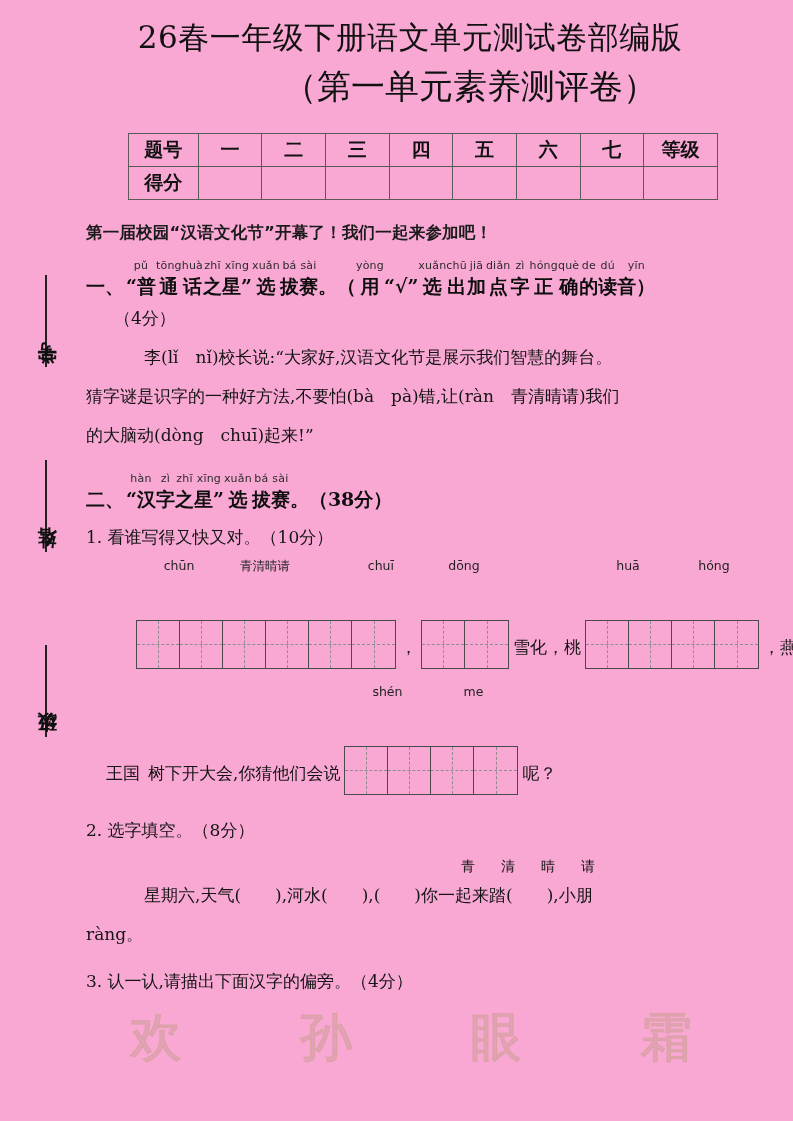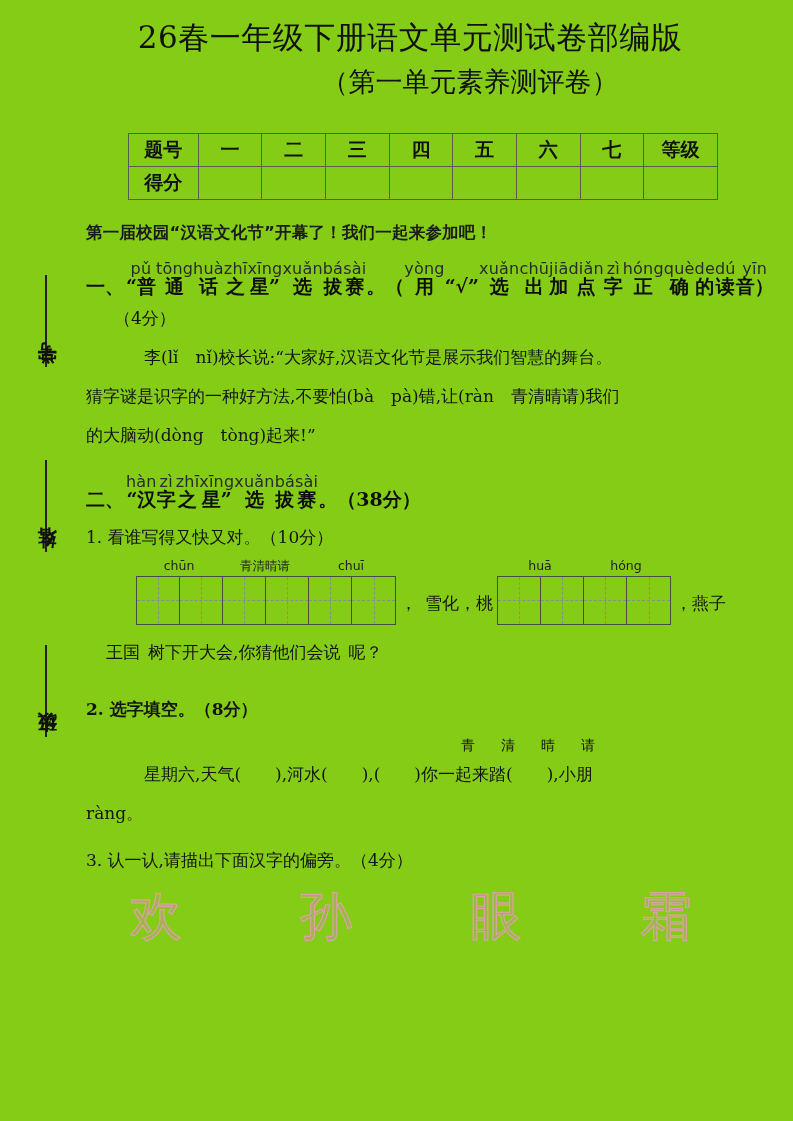--- a/index.html
+++ b/index.html
@@ -12,42 +12,42 @@
     height: 1121px;
     position: relative;
     overflow: hidden;
     font-family: "DejaVu Sans", "Liberation Sans", sans-serif;
     color: #111111;
   }
 
   .page {
     position: absolute;
     inset: 0;
-    background: #84cc16;
+    background: #f9a8d4;
   }
 
   
   .title-block {
     position: absolute;
     top: 18px;
     left: 60px;
     width: 700px;
     text-align: center;
   }
   .title-line1 {
     font-family: "DejaVu Serif", "Liberation Serif", serif;
     font-size: 31px;
     letter-spacing: 0.5px;
     color: #111;
     white-space: nowrap;
     line-height: 1.25;
   }
   .title-line2 {
     font-family: "DejaVu Serif", "Liberation Serif", serif;
-    font-size: 27px;
+    font-size: 34px;
     color: #111;
     margin-top: 8px;
     padding-left: 120px;
     line-height: 1.25;
     text-align: center;
   }
 
   
   .score-table {
     position: absolute;
@@ -136,21 +136,21 @@
     white-space: nowrap;
   }
   .py-unit {
     display: inline-flex;
     flex-direction: column;
     align-items: center;
     justify-content: flex-end;
   }
   .py-top {
     font-family: "DejaVu Sans", "Liberation Sans", sans-serif;
-    font-size: 16px;
+    font-size: 11px;
     color: #2b2b2b;
     line-height: 1.1;
     height: 15px;
     letter-spacing: 0.2px;
   }
   .py-bot {
     font-family: "DejaVu Serif", "Liberation Serif", serif;
     font-size: 19px;
     font-weight: bold;
     color: #0e0e0e;
@@ -196,20 +196,21 @@
   .grid-row {
     display: flex;
     align-items: flex-end;
     white-space: nowrap;
     margin-top: 10px;
   }
   .grid-group {
     display: inline-flex;
     flex-direction: column;
     align-items: flex-start;
+    gap: 44px;
   }
   .grid-pylabels {
     display: flex;
     height: 17px;
   }
   .grid-pylabels span {
     font-family: "DejaVu Sans", "Liberation Sans", sans-serif;
     font-size: 12.5px;
     color: #222;
     text-align: center;
@@ -420,21 +421,21 @@
           <span class="py-top">yīn</span>
           <span class="py-bot">音）</span>
         </span>
       </div>
     </div>
 
     <div class="body-p" style="padding-left:28px;">（4分）</div>
 
     <div class="body-p indent">李(lǐ　nǐ)校长说:“大家好,汉语文化节是展示我们智慧的舞台。</div>
     <div class="body-p">猜字谜是识字的一种好方法,不要怕(bà　pà)错,让(ràn　青清晴请)我们</div>
-    <div class="body-p">的大脑动(dòng　tòng)起来!”</div>
+    <div class="body-p">的大脑动(dòng　chuī)起来!”</div>
 
     <div class="sec-head" style="margin-top:18px;">
       <div class="py-row">
         <span class="sec-num">二、</span>
         <span class="py-unit">
           <span class="py-top">hàn</span>
           <span class="py-bot">“汉</span>
         </span>
         <span class="py-unit">
           <span class="py-top">zì</span>
@@ -464,33 +465,42 @@
       </div>
     </div>
 
     <div class="q-line">1. 看谁写得又快又对。（10分）</div>
 
     <div class="grid-row" style="padding-left:50px;">
       <div class="grid-group">
         <div class="grid-pylabels">
           <span style="width:86px;">chūn</span>
           <span style="width:86px;">青清晴请</span>
-          <span style="width:86px;">chuī</span>
+          <span style="width:86px;text-align:right;">chuī</span>
         </div>
         <div class="tzg">
           <div class="cell"></div>
           <div class="cell"></div>
           <div class="cell"></div>
           <div class="cell"></div>
           <div class="cell"></div>
           <div class="cell"></div>
         </div>
       </div>
       <span class="inline-txt">，</span>
 
+      <div class="grid-group">
+        <div class="grid-pylabels">
+          <span style="width:86px;">dōng</span>
+        </div>
+        <div class="tzg">
+          <div class="cell"></div>
+          <div class="cell"></div>
+        </div>
+      </div>
       <span class="inline-txt">雪化，桃</span>
 
       <div class="grid-group">
         <div class="grid-pylabels">
           <span style="width:86px;">huā</span>
           <span style="width:86px;">hóng</span>
         </div>
         <div class="tzg">
           <div class="cell"></div>
           <div class="cell"></div>
@@ -499,24 +509,36 @@
         </div>
       </div>
       <span class="inline-txt">，燕子</span>
 
     </div>
 
     <div class="grid-row" style="padding-left:16px; margin-top:16px;">
       <span class="inline-txt">王国</span>
       <span class="inline-txt">树下开大会,你猜他们会说</span>
 
+      <div class="grid-group">
+        <div class="grid-pylabels">
+          <span style="width:86px;">shén</span>
+          <span style="width:86px;">me</span>
+        </div>
+        <div class="tzg">
+          <div class="cell"></div>
+          <div class="cell"></div>
+          <div class="cell"></div>
+          <div class="cell"></div>
+        </div>
+      </div>
       <span class="inline-txt">呢？</span>
     </div>
 
-    <div class="q-line" style="margin-top:24px;font-weight:bold;">2. 选字填空。（8分）</div>
+    <div class="q-line" style="margin-top:24px;">2. 选字填空。（8分）</div>
     <div class="choices">青清晴请</div>
     <div class="body-p indent">星期六,天气(　　),河水(　　),(　　)你一起来踏(　　),小朋</div>
     <div class="body-p">ràng。</div>
 
     <div class="q-line" style="margin-top:16px;">3. 认一认,请描出下面汉字的偏旁。（4分）</div>
     <div class="outline-row">
       <span class="outline-char">欢</span>
       <span class="outline-char">孙</span>
       <span class="outline-char">眼</span>
       <span class="outline-char">霜</span>

